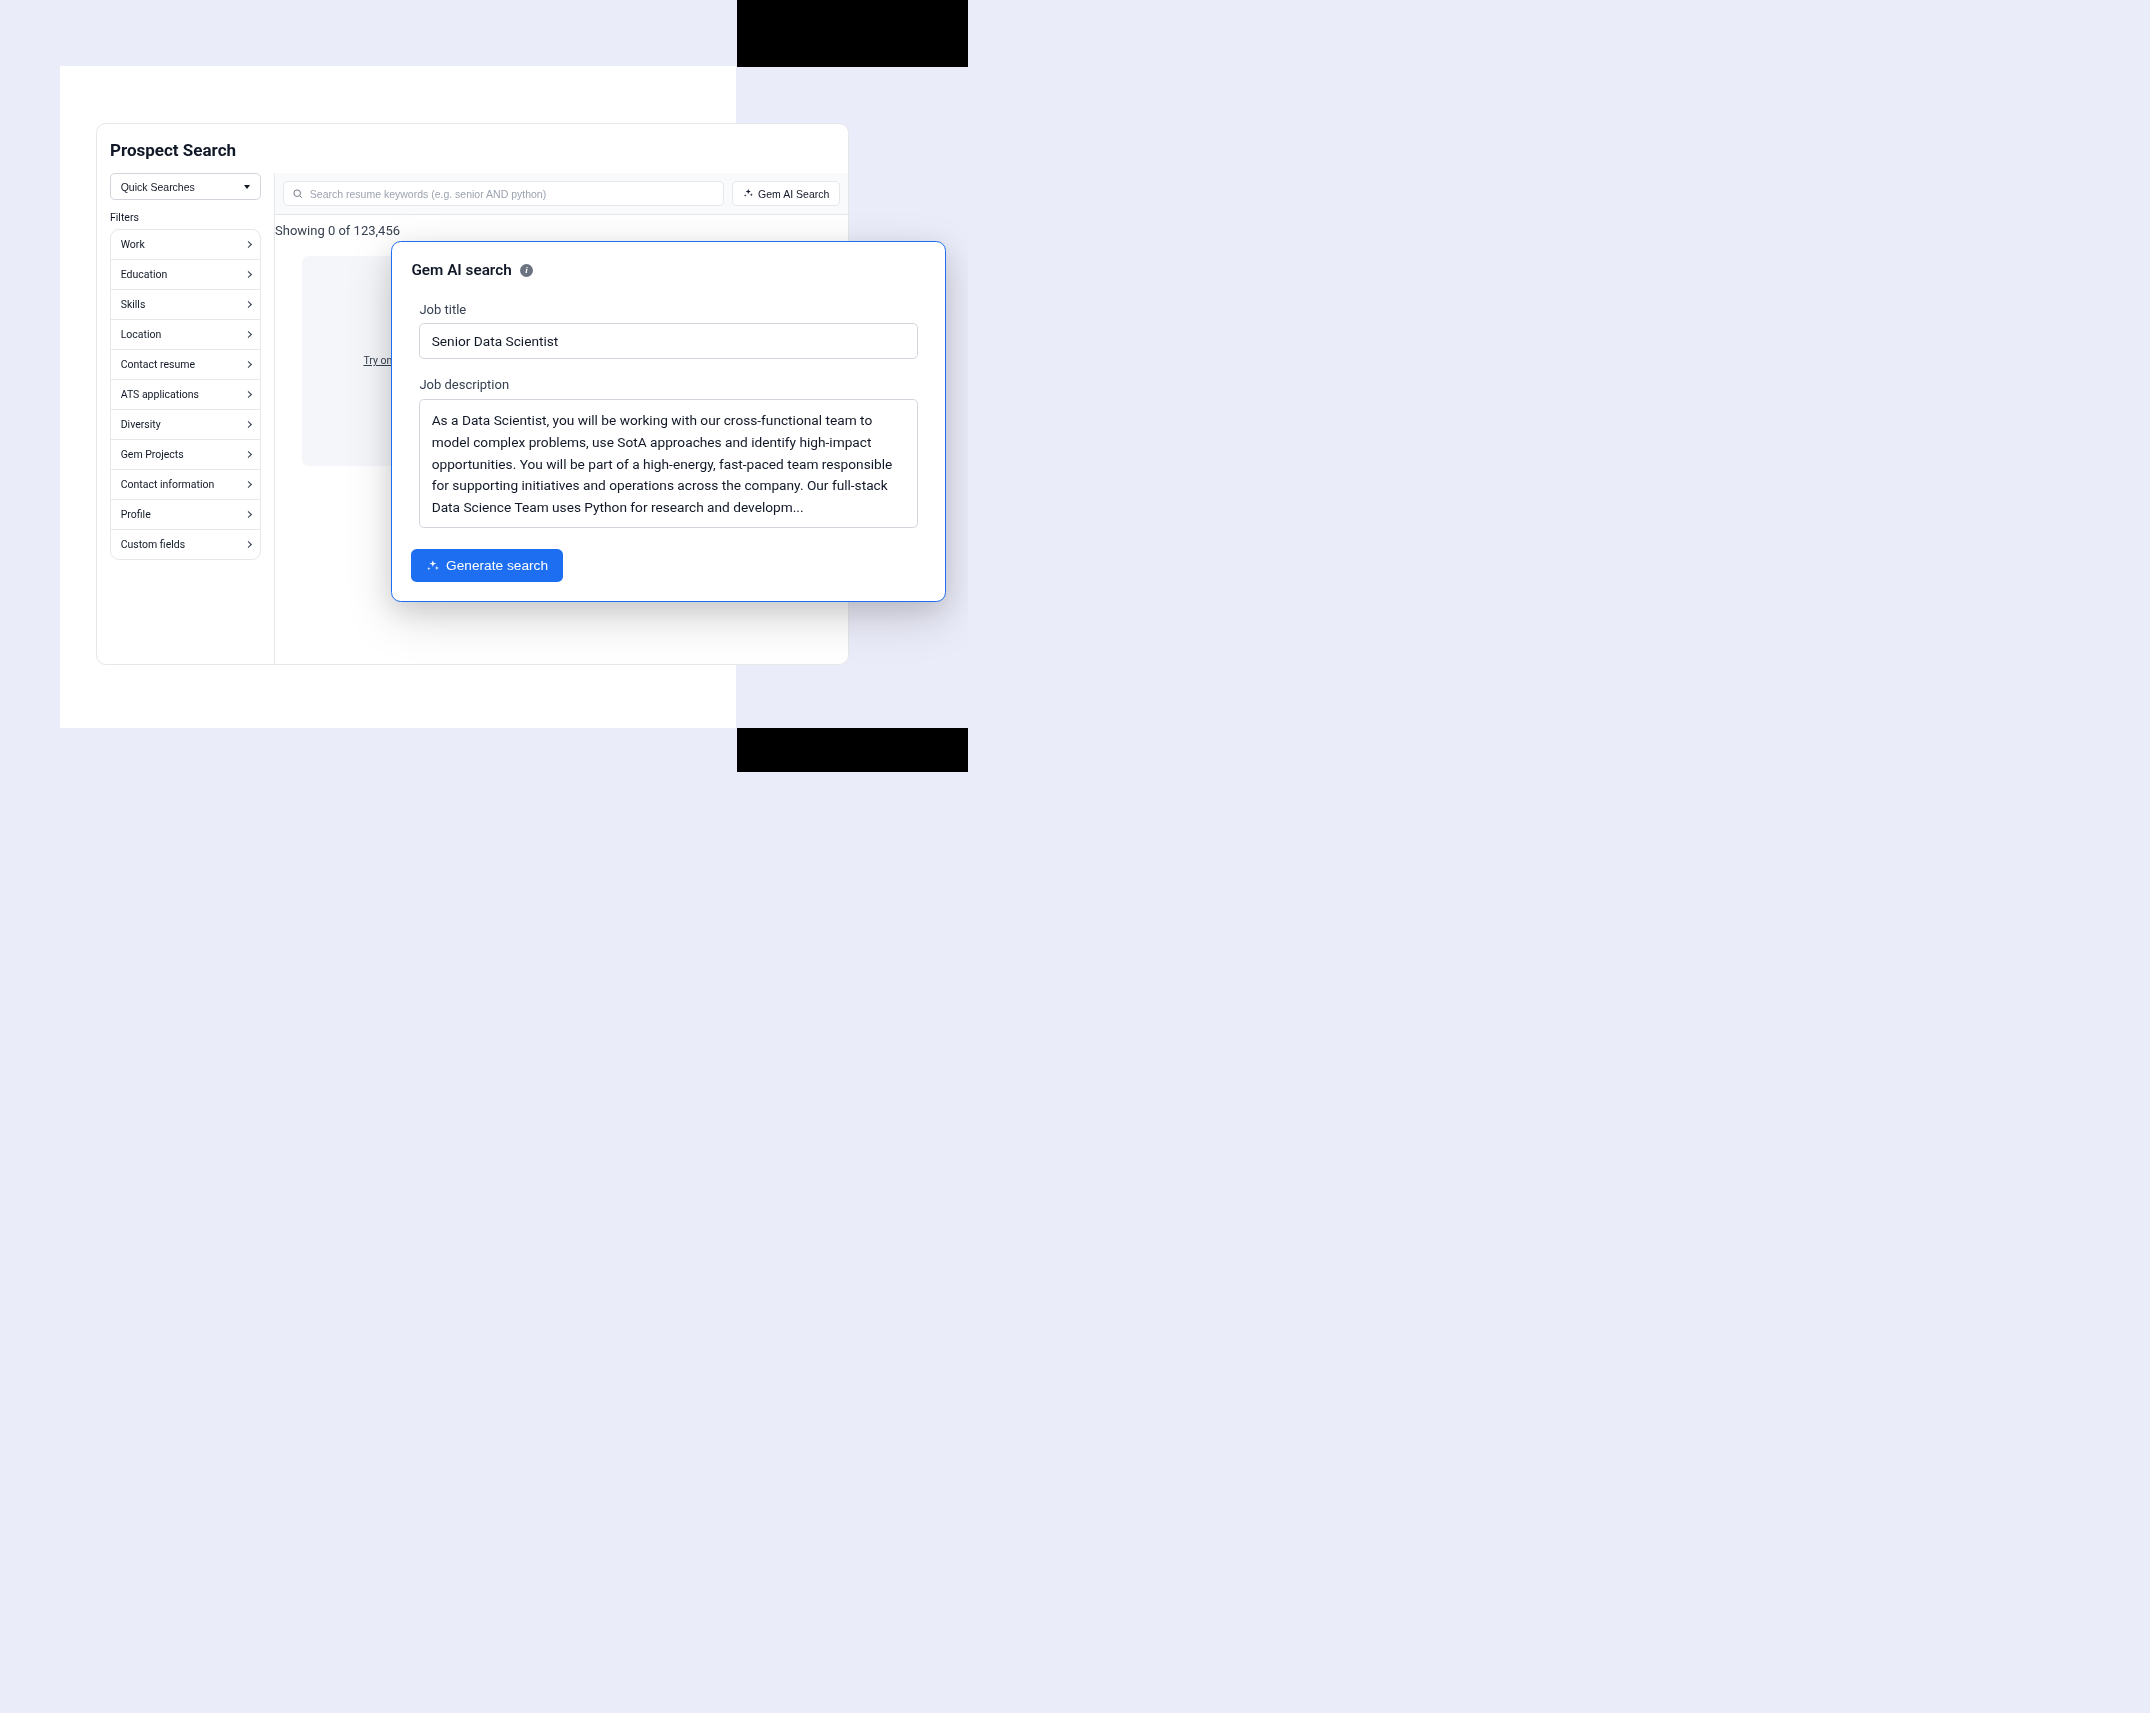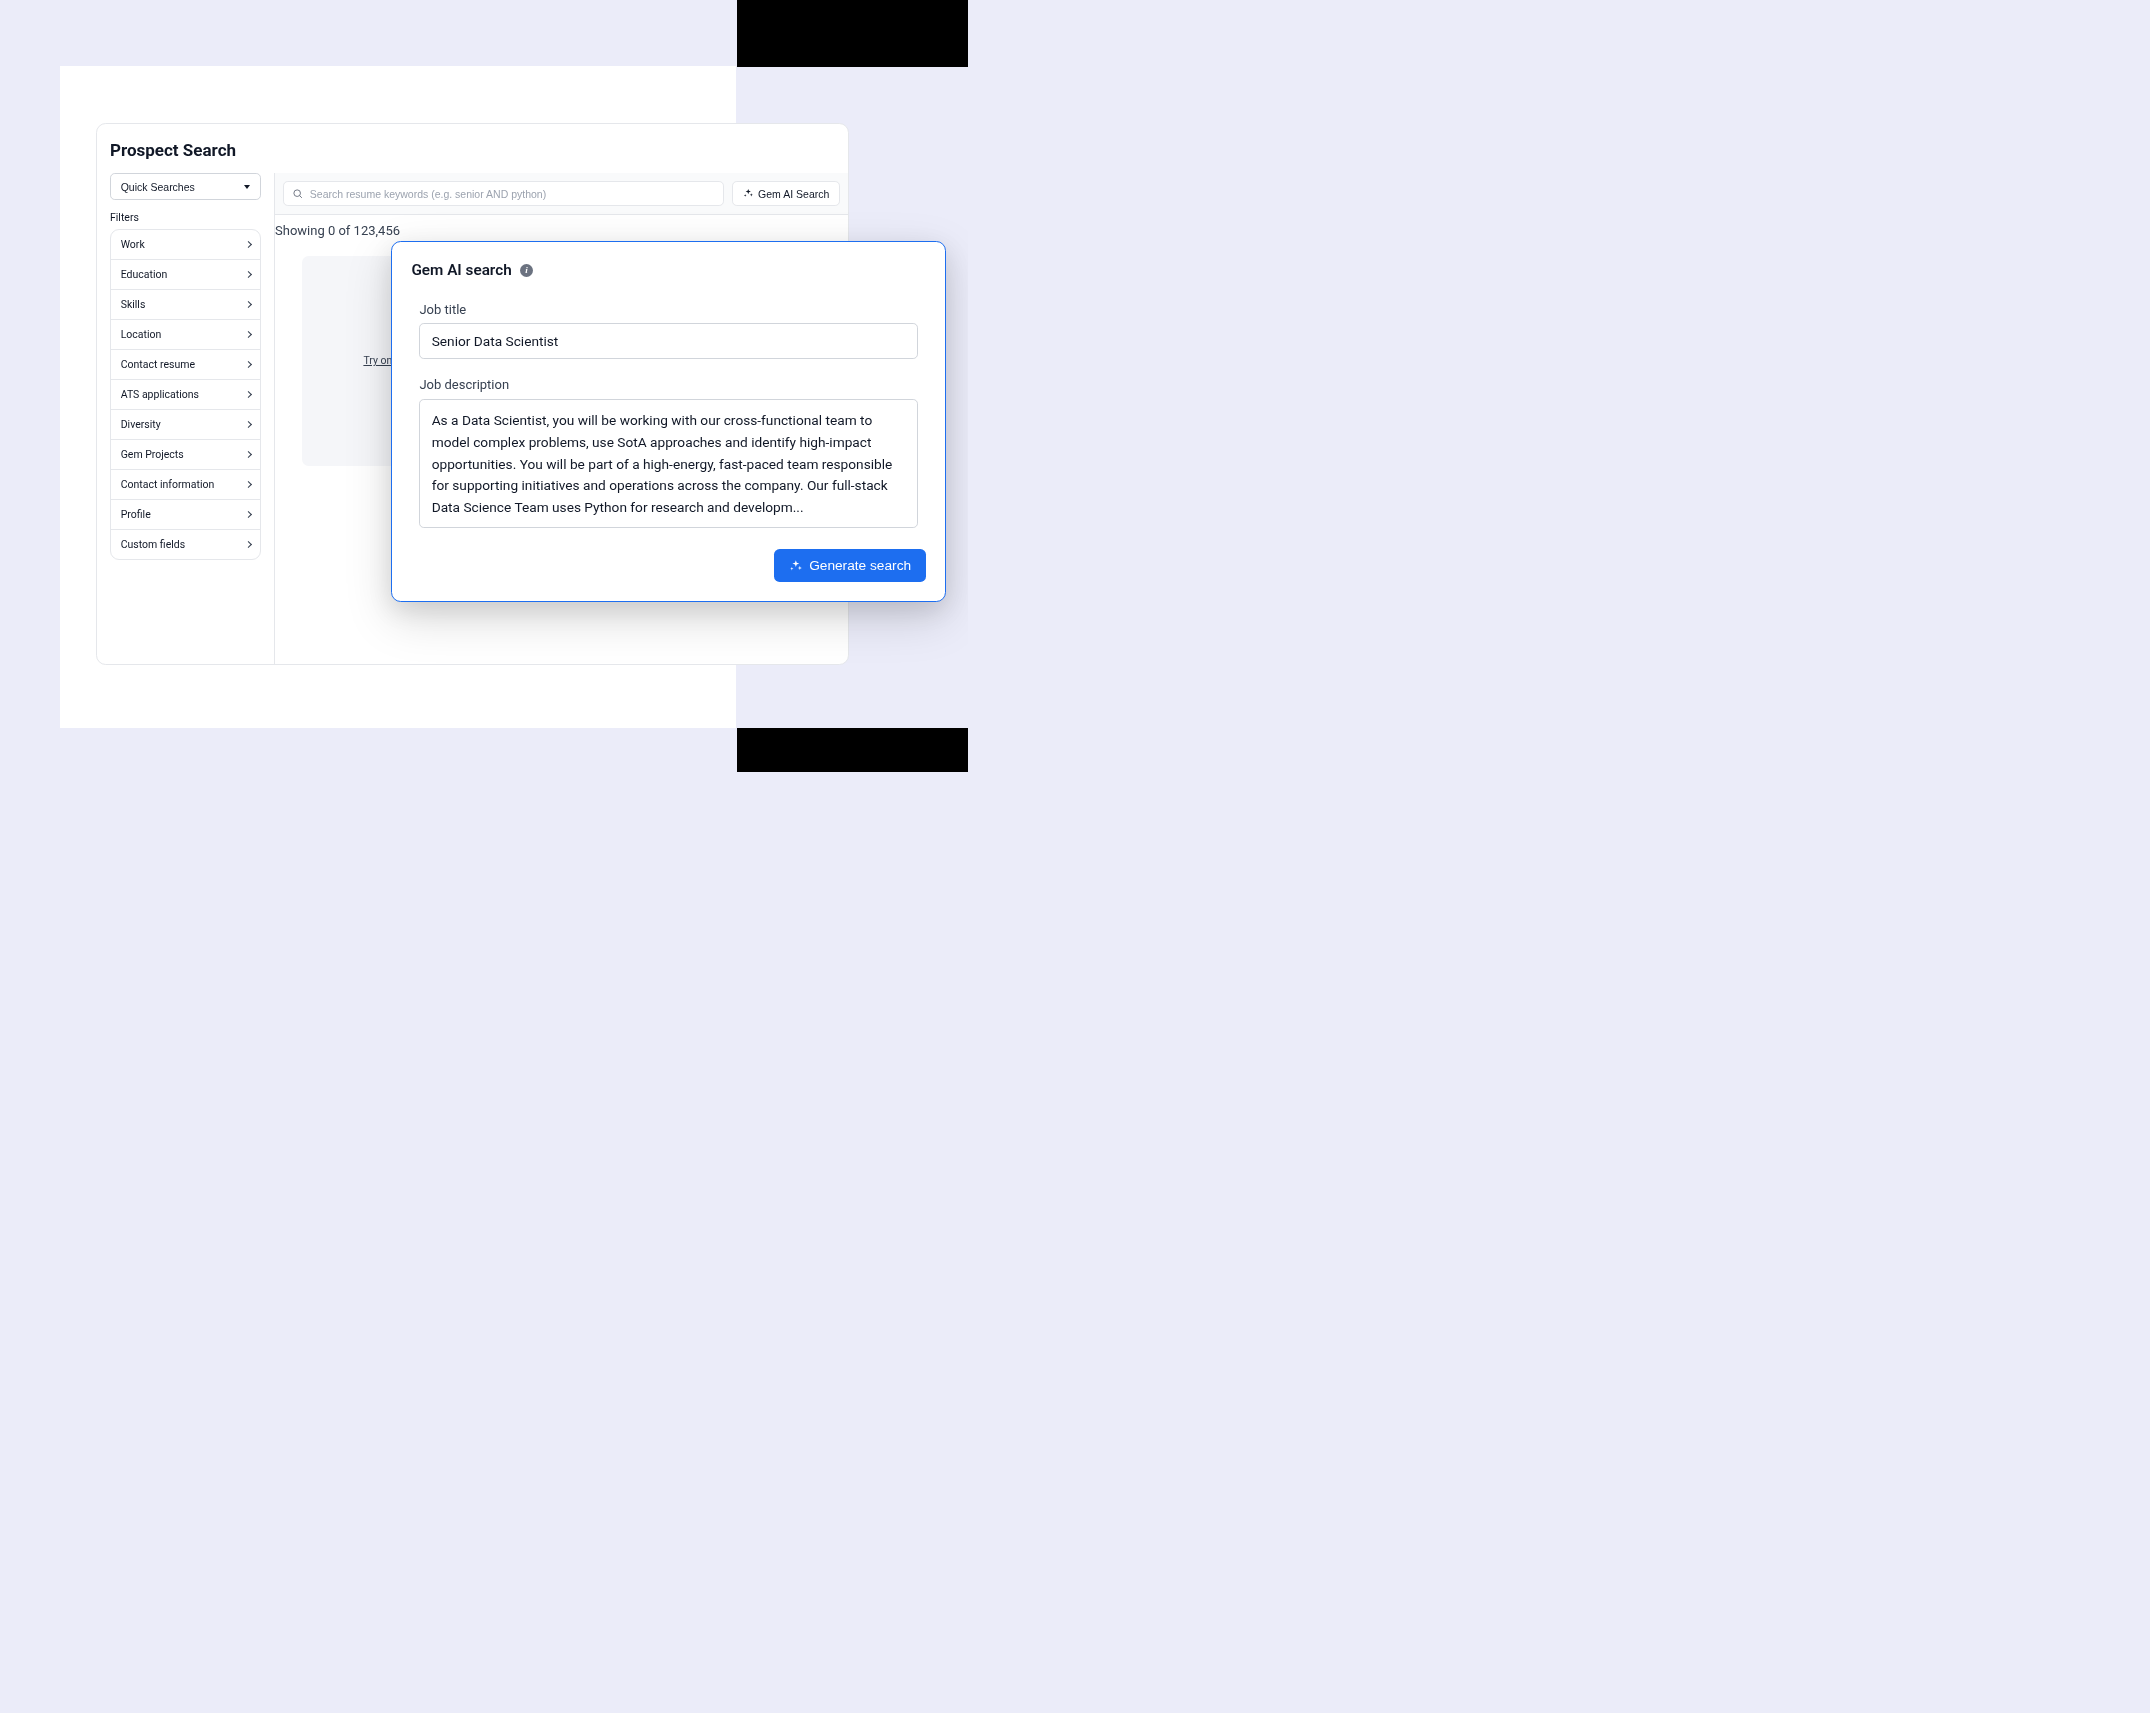--- a/index.html
+++ b/index.html
@@ -298,21 +298,20 @@
       color: #111827;
       outline: none;
       resize: none;
       font-family: inherit;
       height: 129px;
       overflow: hidden;
     }
 
     .modal-footer {
       display: flex;
-      justify-content: flex-end;
       margin-top: 4.8px;
     }
 
     .generate-btn {
       display: flex;
       align-items: center;
       gap: 6.5px;
       padding: 9px 14.5px;
       background: #1d6ef0;
       border: none;

